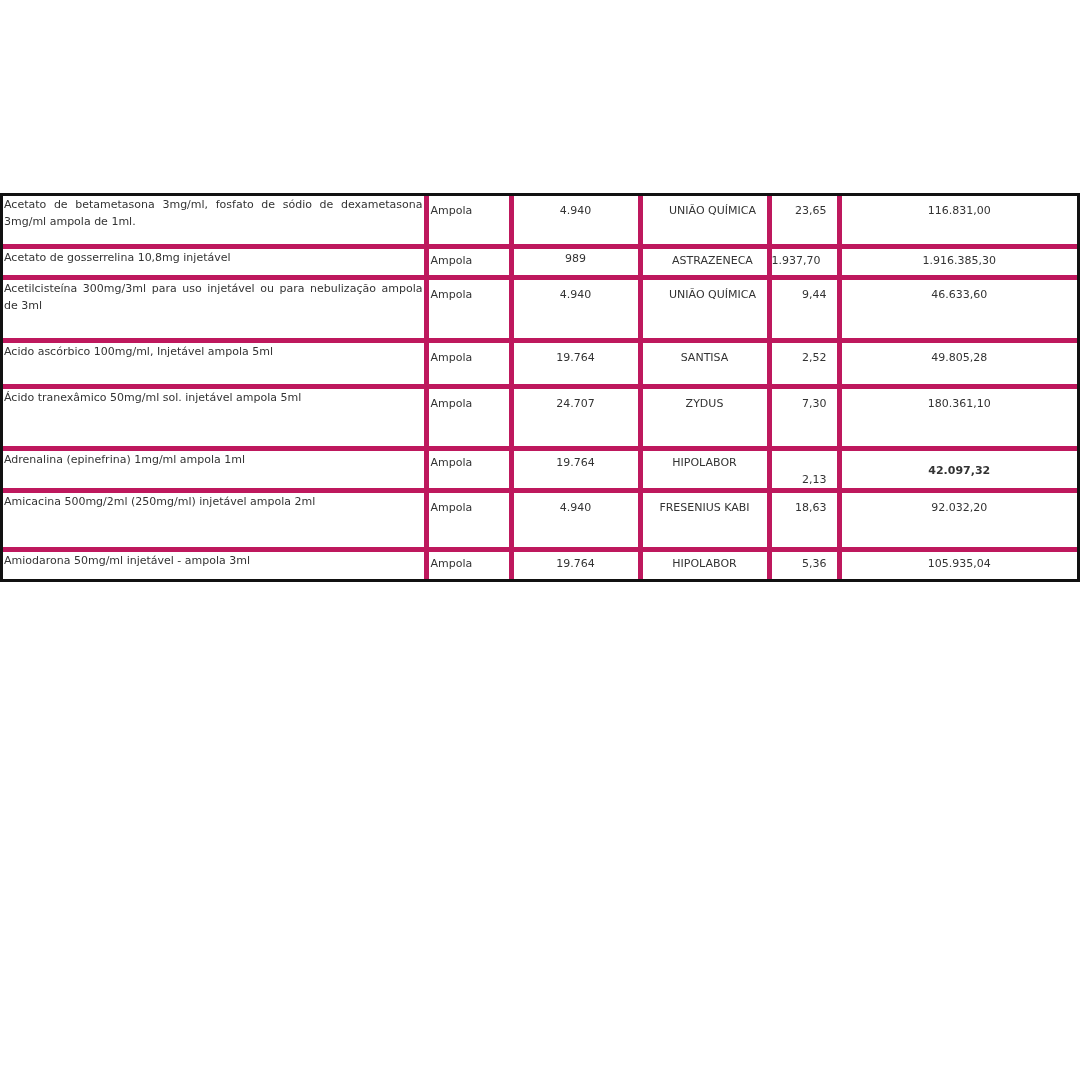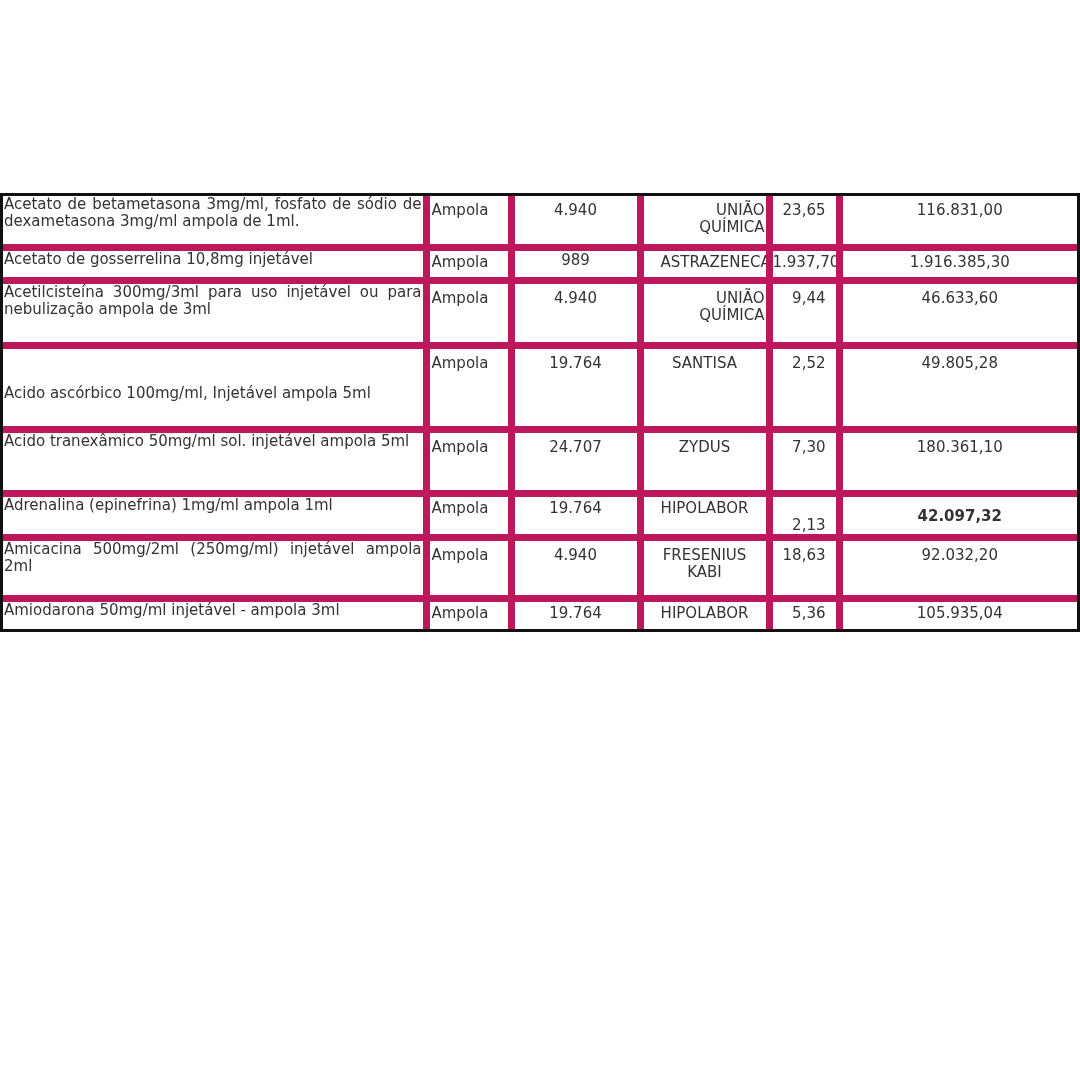--- a/index.html
+++ b/index.html
@@ -1,32 +1,32 @@
 <!DOCTYPE html>
 <html><head>
 <meta charset="utf-8">
 <style>
   html, body { margin:0; padding:0; background:#ffffff; }
   body { width:1080px; height:1080px; position:relative; overflow:hidden;
          font-family:"DejaVu Sans", sans-serif; color:#333; }
   .table-wrap { position:absolute; left:0; top:193px; width:1080px;
                 border-top:3px solid #111; border-bottom:3px solid #111;
                 border-left:3px solid #111; border-right:3px solid #111; box-sizing:border-box; }
-  table { border-collapse:collapse; width:100%; table-layout:fixed; font-size:15px; }
-  td { border:7px solid #be185d; padding:0 1px; vertical-align:top; overflow:hidden; line-height:17px; }
+  table { border-collapse:collapse; width:100%; table-layout:fixed; font-size:11px; }
+  td { border:5px solid #be185d; padding:0 1px; vertical-align:top; overflow:hidden; line-height:17px; }
   tr:first-child td { border-top:none; }
   tr:last-child td { border-bottom:none; }
   td:first-child { border-left:none; }
   td:last-child { border-right:none; }
   td.desc { text-align:justify; text-align-last:left; padding-left:1px; word-spacing:0px; }
   td.desc .inner { height:100%; overflow:hidden; }
   td.unit { padding-left:2px; padding-top:6px; }
   td.qty { text-align:center; padding-top:6px; }
   td.brand { text-align:center; padding-top:6px; }
-  td.brand.left { text-align:right; padding-left:17px; }
+  td.brand.left { text-align:center; padding-left:17px; }
   td.price { text-align:right; padding-right:10px; padding-top:6px; }
   td.price.tight { text-align:left; padding-left:0; }
   td.total { text-align:center; padding-top:6px; }
   td.c-qty { border-right:1px solid #222; }
   td.c-brand { border-right:1px solid #222; }
 </style>
 </head>
 <body>
 
 <div class="table-wrap">
@@ -69,21 +69,21 @@
           </td>
     <td class="unit">Ampola</td>
     <td class="qty c-qty">4.940</td>
     <td class="brand c-brand left">UNIÃO QUÍMICA</td>
     <td class="price">9,44</td>
     <td class="total">46.633,60</td>
   </tr>
 
   <tr style="height: 42px;">
     <td class="desc">
-            <div class="inner" style="height: 41px; margin-top: 36px;">Acido ascórbico 100mg/ml, Injetável ampola 5ml</div>
+            <div class="inner" style="height: 41px;">Acido ascórbico 100mg/ml, Injetável ampola 5ml</div>
           </td>
     <td class="unit">Ampola</td>
     <td class="qty c-qty">19.764</td>
     <td class="brand c-brand">SANTISA</td>
     <td class="price">2,52</td>
     <td class="total">49.805,28</td>
   </tr>
 
   <tr style="height: 58px;">
     <td class="desc">

